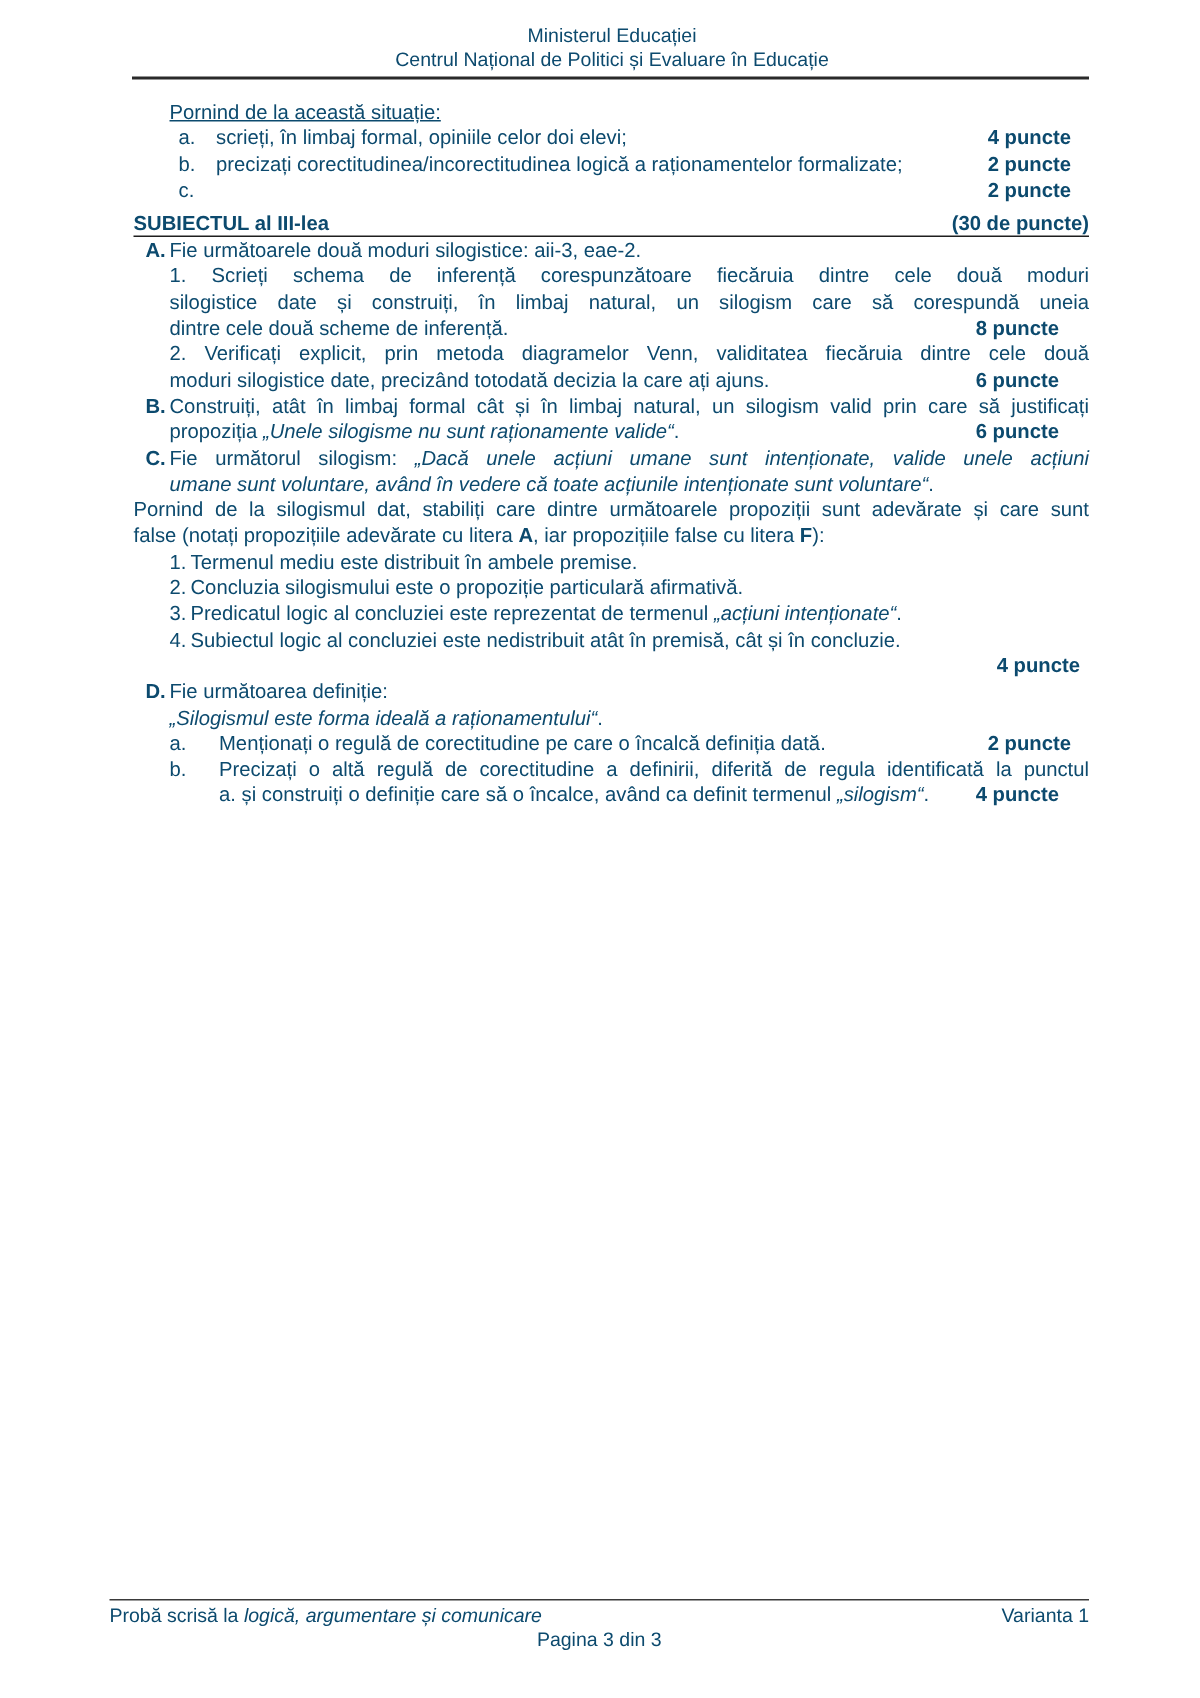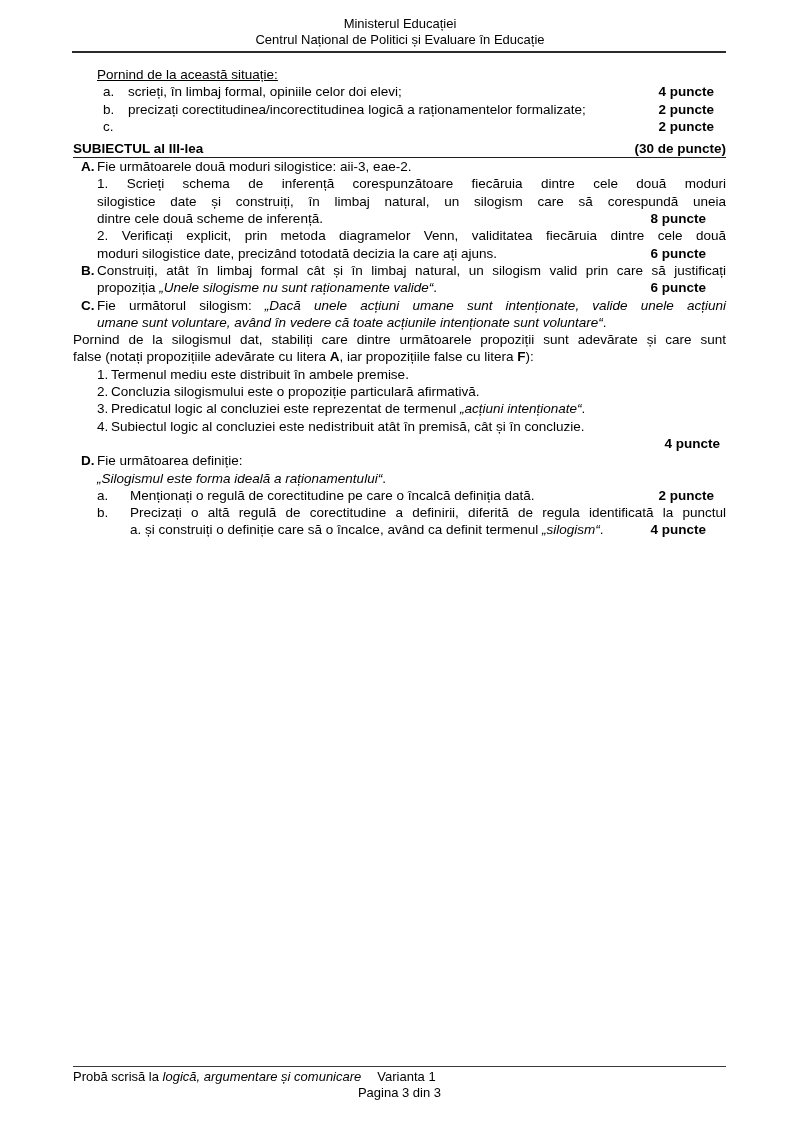--- a/index.html
+++ b/index.html
@@ -1,25 +1,26 @@
 <!DOCTYPE html>
 <html><head>
 <meta charset="utf-8">
 <style>
   html,body{margin:0;padding:0;background:#ffffff;}
   .page{
     position:relative;
     width:800px;height:1132px;
     background:#ffffff;
-    color:#000000;
+    color:#0c4a6e;
     font-family:"Liberation Sans", sans-serif;
     font-size:13.5px;
     line-height:17.3px;
     box-sizing:border-box;
     overflow:hidden;
+    padding-left:16px;
   }
   .b{font-weight:bold;}
   .i{font-style:italic;}
 
   
   .hdr{padding-top:16px;text-align:center;font-size:13px;line-height:15.5px;}
   .hdr-rule{margin:4px 74px 0 72px;border-bottom:2px solid #2a2a2a;}
 
   
   .content{padding:13px 74px 0 73px;}
@@ -62,21 +63,21 @@
   .ditem .dm{position:absolute;left:24px;top:0;}
   .ditem .pts{position:absolute;right:12px;bottom:0;font-weight:bold;}
 
   
   .footer{
     position:absolute;left:73px;right:74px;top:1066px;
     border-top:1.5px solid #3a3a3a;
     font-size:13px;line-height:16px;
     padding-top:2px;
   }
-  .footer-row{display:flex;gap:16px;}
+  .footer-row{display:flex;justify-content:space-between;}
   .footer-page{text-align:center;}
 </style>
 </head>
 <body>
 
 <div class="page">
 
   <div class="hdr">
     <div>Ministerul Educației</div>
     <div>Centrul Național de Politici și Evaluare în Educație</div>

